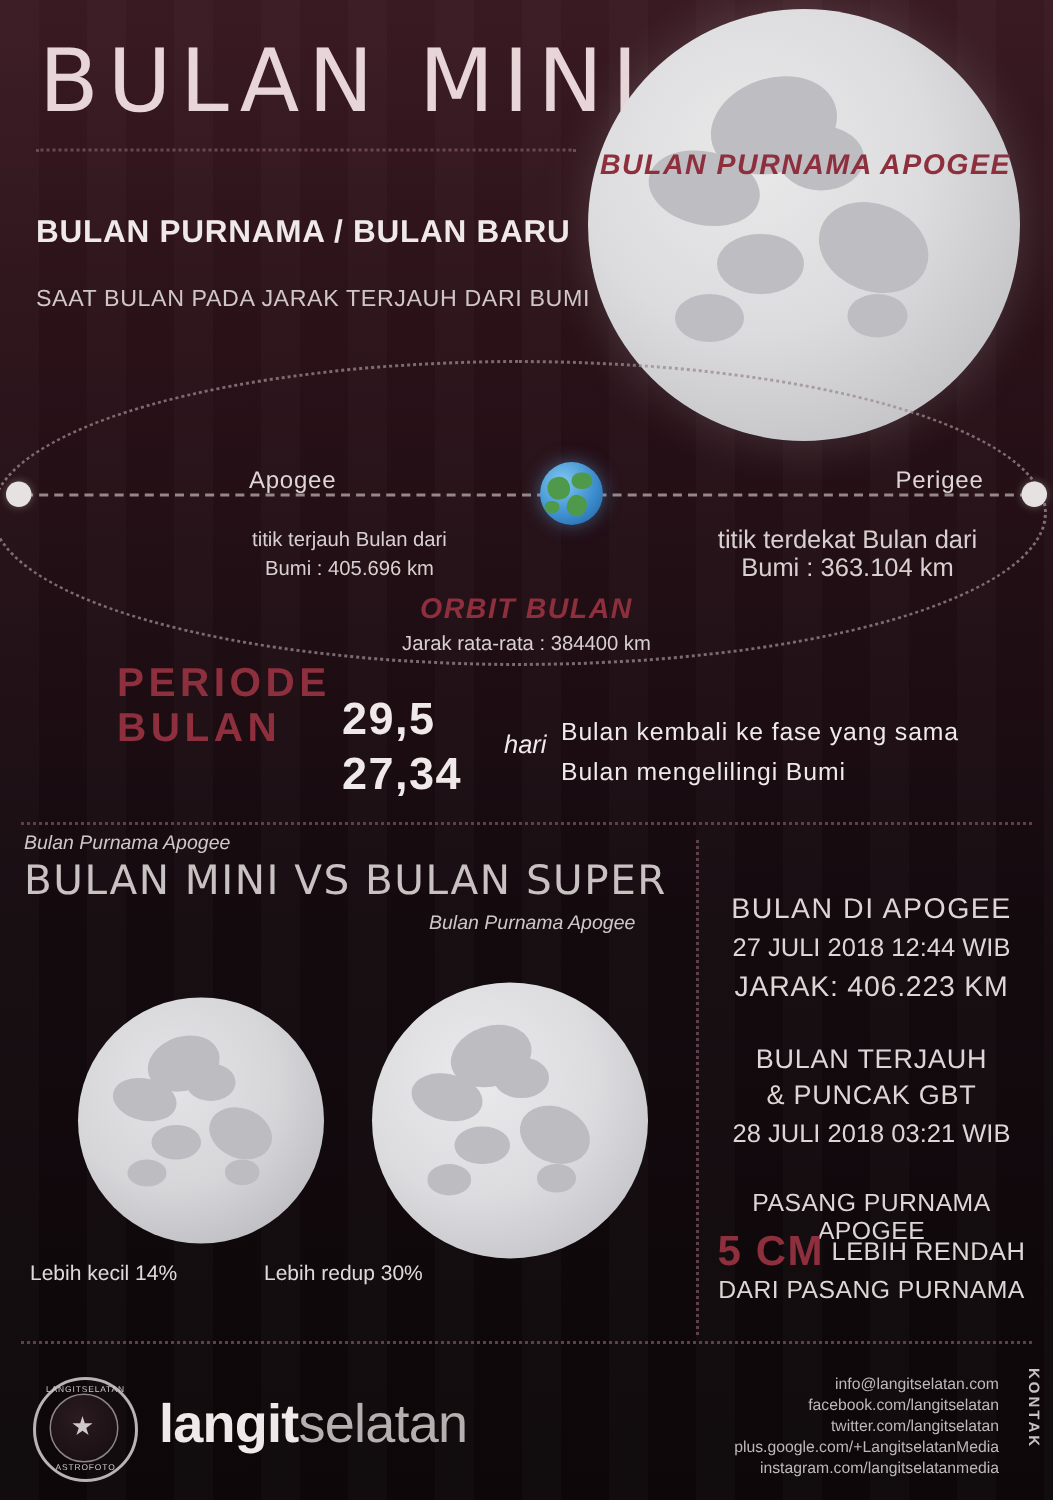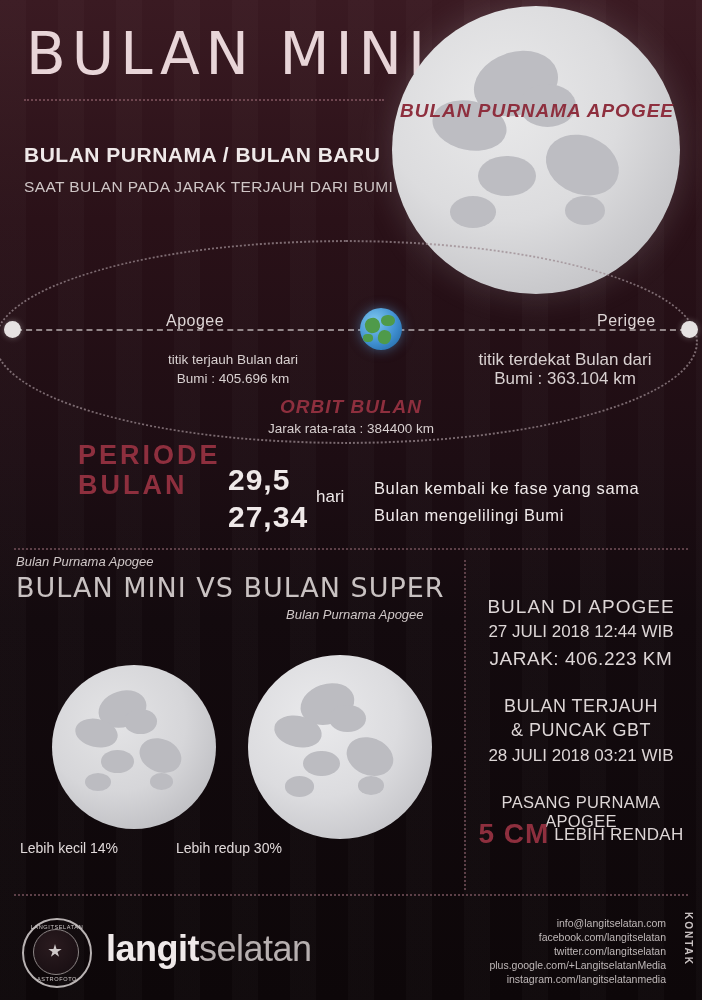--- a/index.html
+++ b/index.html
@@ -31,21 +31,21 @@
   }
   .hr-dot{
     position:absolute;left:24px;top:99px;width:360px;height:0;
     border-top:2px dotted #6f4650;
   }
   .sub1{
     position:absolute;left:24px;top:143px;
     font-size:21px;font-weight:bold;letter-spacing:.5px;color:#efe9e9;
   }
   .sub2{
-    position:absolute;left:24px;top:178px;
+    position:absolute;left:24px;top:191px;
     font-size:15.5px;letter-spacing:.4px;color:#cfc6c6;
   }
   
   .bigmoon{
     position:absolute;left:392px;top:6px;width:288px;height:288px;border-radius:50%;
     background:radial-gradient(circle at 38% 34%, #e9e9ea 0%, #dcdcde 45%, #c9c9cc 72%, #b9b9bd 100%);
     box-shadow:0 0 34px rgba(220,220,230,.18);
     overflow:hidden;
   }
   .bigmoon .mare{position:absolute;background:#bdbdc2;border-radius:50%;}
@@ -98,21 +98,21 @@
     position:absolute;left:236px;top:421px;width:230px;text-align:center;
     font-size:13.5px;color:#d8d0d0;
   }
   
   .per-word{
     position:absolute;left:78px;top:440px;
     font-size:27px;font-weight:bold;letter-spacing:3px;color:#8e2f3e;line-height:30px;
   }
   .per-n1{position:absolute;left:228px;top:463px;font-size:30px;font-weight:bold;color:#efe9e9;letter-spacing:1px;}
   .per-n2{position:absolute;left:228px;top:500px;font-size:30px;font-weight:bold;color:#efe9e9;letter-spacing:1px;}
-  .per-unit{position:absolute;left:316px;top:487px;font-size:17px;color:#efe9e9;}
+  .per-unit{position:absolute;left:336px;top:487px;font-size:17px;font-style:italic;color:#efe9e9;}
   .per-t1{position:absolute;left:374px;top:479px;font-size:16.5px;color:#efe9e9;letter-spacing:.6px;}
   .per-t2{position:absolute;left:374px;top:506px;font-size:16.5px;color:#efe9e9;letter-spacing:.6px;}
   
   .hr-dot2{position:absolute;left:14px;top:548px;width:674px;height:0;border-top:2px dotted #5d4048;}
   .vdiv{position:absolute;left:464px;top:560px;height:330px;border-left:2px dotted #5d4048;}
   .hr-dot3{position:absolute;left:14px;top:894px;width:674px;height:0;border-top:2px dotted #5d4048;}
   
   .cap-top{position:absolute;left:16px;top:554px;font-size:13px;font-style:italic;color:#cfc7c7;}
   .vs-title{position:absolute;left:16px;top:572px;font-size:27px;letter-spacing:1px;color:#c9c2c2;font-family:"DejaVu Sans",sans-serif;}
   .cap-bot{position:absolute;left:286px;top:607px;font-size:13px;font-style:italic;color:#cfc7c7;}
@@ -252,20 +252,21 @@
   <div class="ri l1">BULAN DI APOGEE</div>
   <div class="ri l2">27 JULI 2018 12:44 WIB</div>
   <div class="ri l3">JARAK: 406.223 KM</div>
   <div class="ri l4">BULAN TERJAUH</div>
   <div class="ri l5">&amp; PUNCAK GBT</div>
   <div class="ri l6">28 JULI 2018 03:21 WIB</div>
   <div class="ri l7">PASANG PURNAMA APOGEE</div>
   <div class="ri l8">
     <span class="bignum">5 CM</span><span> LEBIH RENDAH</span>
   </div>
+  <div class="ri l9">DARI PASANG PURNAMA</div>
 
   <div class="logo">
     <div class="inner"></div>
     <div class="star"></div>
     <div class="ring-top">LANGITSELATAN</div>
     <div class="ring-bot">ASTROFOTO</div>
   </div>
   <div class="brand">
     <b>langit</b><span>selatan</span>
   </div>

